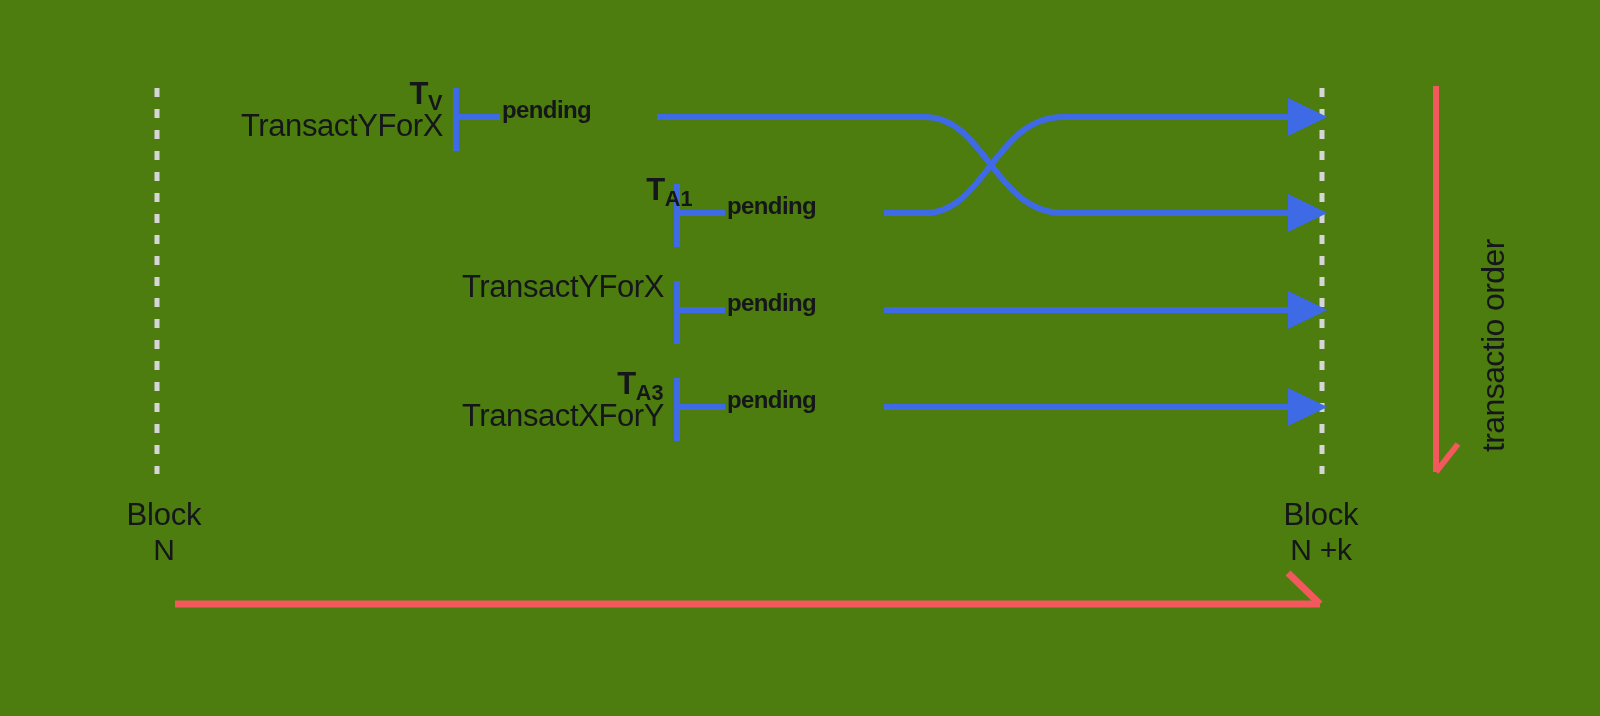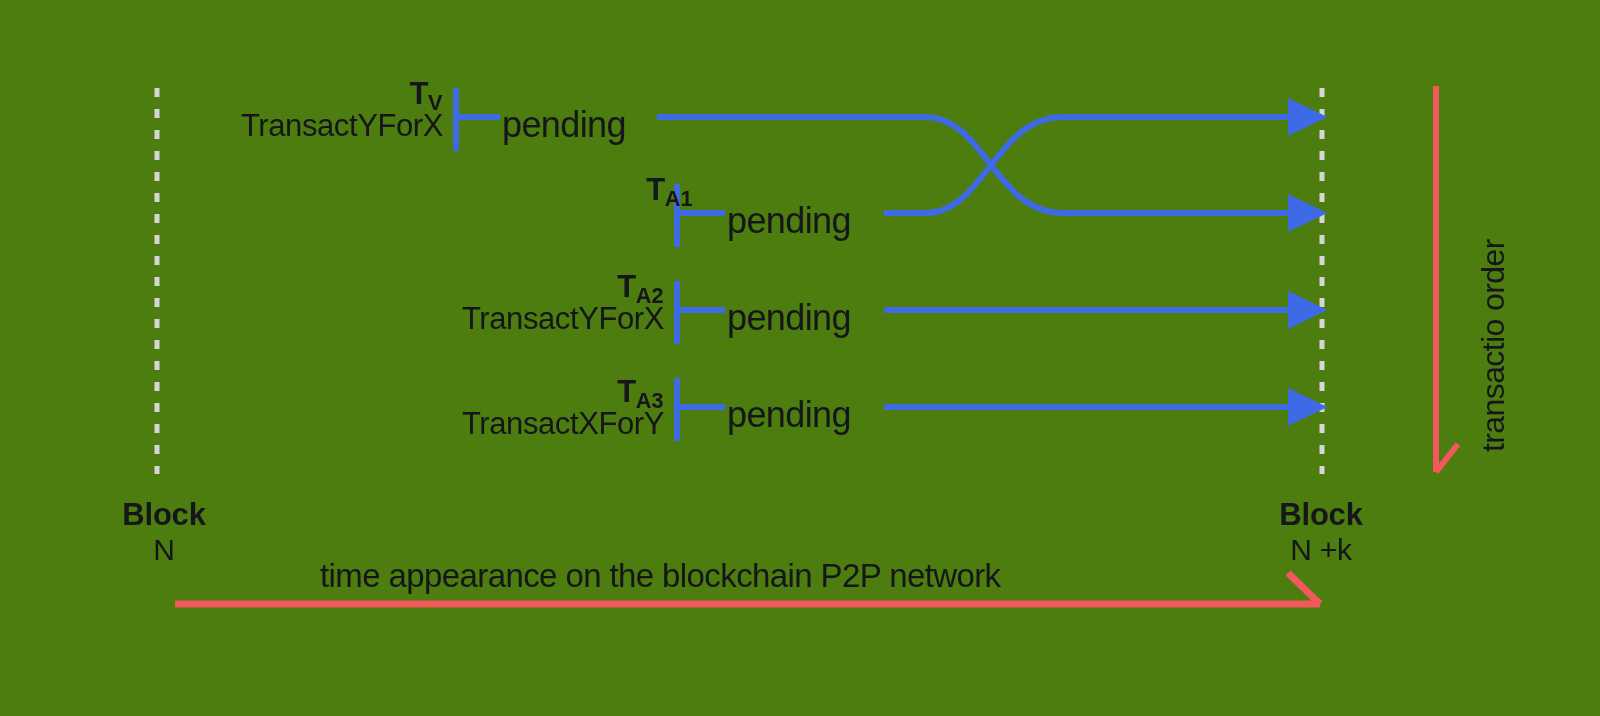--- a/index.html
+++ b/index.html
@@ -53,34 +53,33 @@
     left: -0.02em;
   }
   .tx-name {
     display: block;
     font-size: 31px;
     font-weight: normal;
     letter-spacing: -0.4px;
   }
 
   .pending {
-    font-size: 36px;
-    font-weight: normal;
+    font-size: 24px;
+    font-weight: bold;
     letter-spacing: -0.6px;
-    margin-top: 8px;
   }
 
   .block-label {
     text-align: center;
     line-height: 1.12;
   }
   .block-word {
     display: block;
     font-size: 31px;
-    font-weight: bold;
+    font-weight: normal;
     letter-spacing: -0.2px;
   }
   .block-num {
     display: block;
     font-size: 30px;
     font-weight: normal;
     letter-spacing: -0.2px;
   }
 
   .axis-caption {
@@ -142,38 +141,36 @@
     <span class="tx-name">TransactYForX</span>
   </div>
   <div class="txt pending" style="left:502px; top:96px;">pending</div>
 
   <div class="txt tx-label" style="right:907px; top:174px;">
     <span class="tx-sym"><span>T</span><sub>A1</sub></span>
   </div>
   <div class="txt pending" style="left:727px; top:192px;">pending</div>
 
   <div class="txt tx-label" style="right:936px; top:271px;">
-    <span class="tx-sym"><span>T</span><sub>A2</sub></span>
     <span class="tx-name">TransactYForX</span>
   </div>
   <div class="txt pending" style="left:727px; top:289px;">pending</div>
 
-  <div class="txt tx-label" style="right:936px; top:376px;">
+  <div class="txt tx-label" style="right:936px; top:368px;">
     <span class="tx-sym"><span>T</span><sub>A3</sub></span>
     <span class="tx-name">TransactXForY</span>
   </div>
   <div class="txt pending" style="left:727px; top:386px;">pending</div>
 
   <div class="txt block-label" style="left:104px; top:498px; width:120px;">
     <span class="block-word">Block</span>
     <span class="block-num">N</span>
   </div>
 
   <div class="txt block-label" style="left:1256px; top:498px; width:130px;">
     <span class="block-word">Block</span>
     <span class="block-num">N +k</span>
   </div>
 
-  <div class="txt axis-caption" style="left:320px; top:557px;">time appearance on the blockchain P2P network</div>
 
   <div class="txt vert-caption" style="left:1475px; top:452px;">transactio order</div>
 
 </div>
 
 </body></html>

